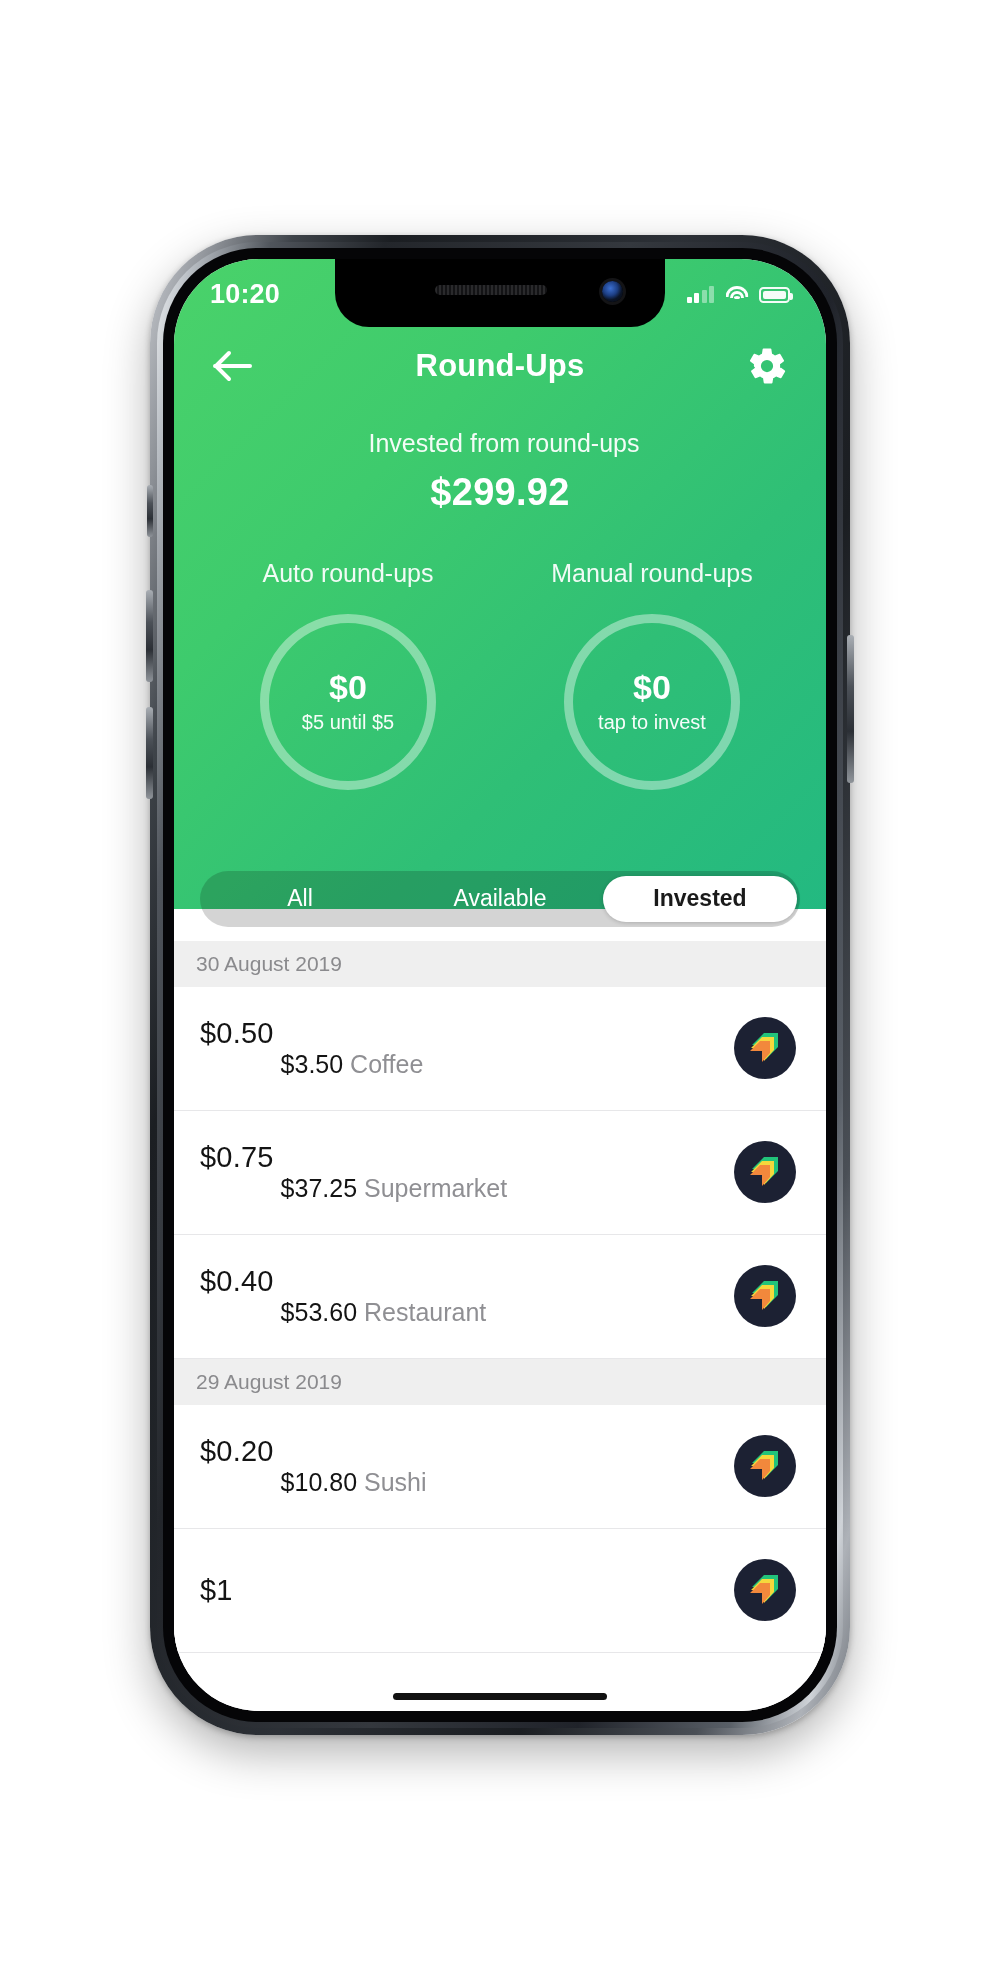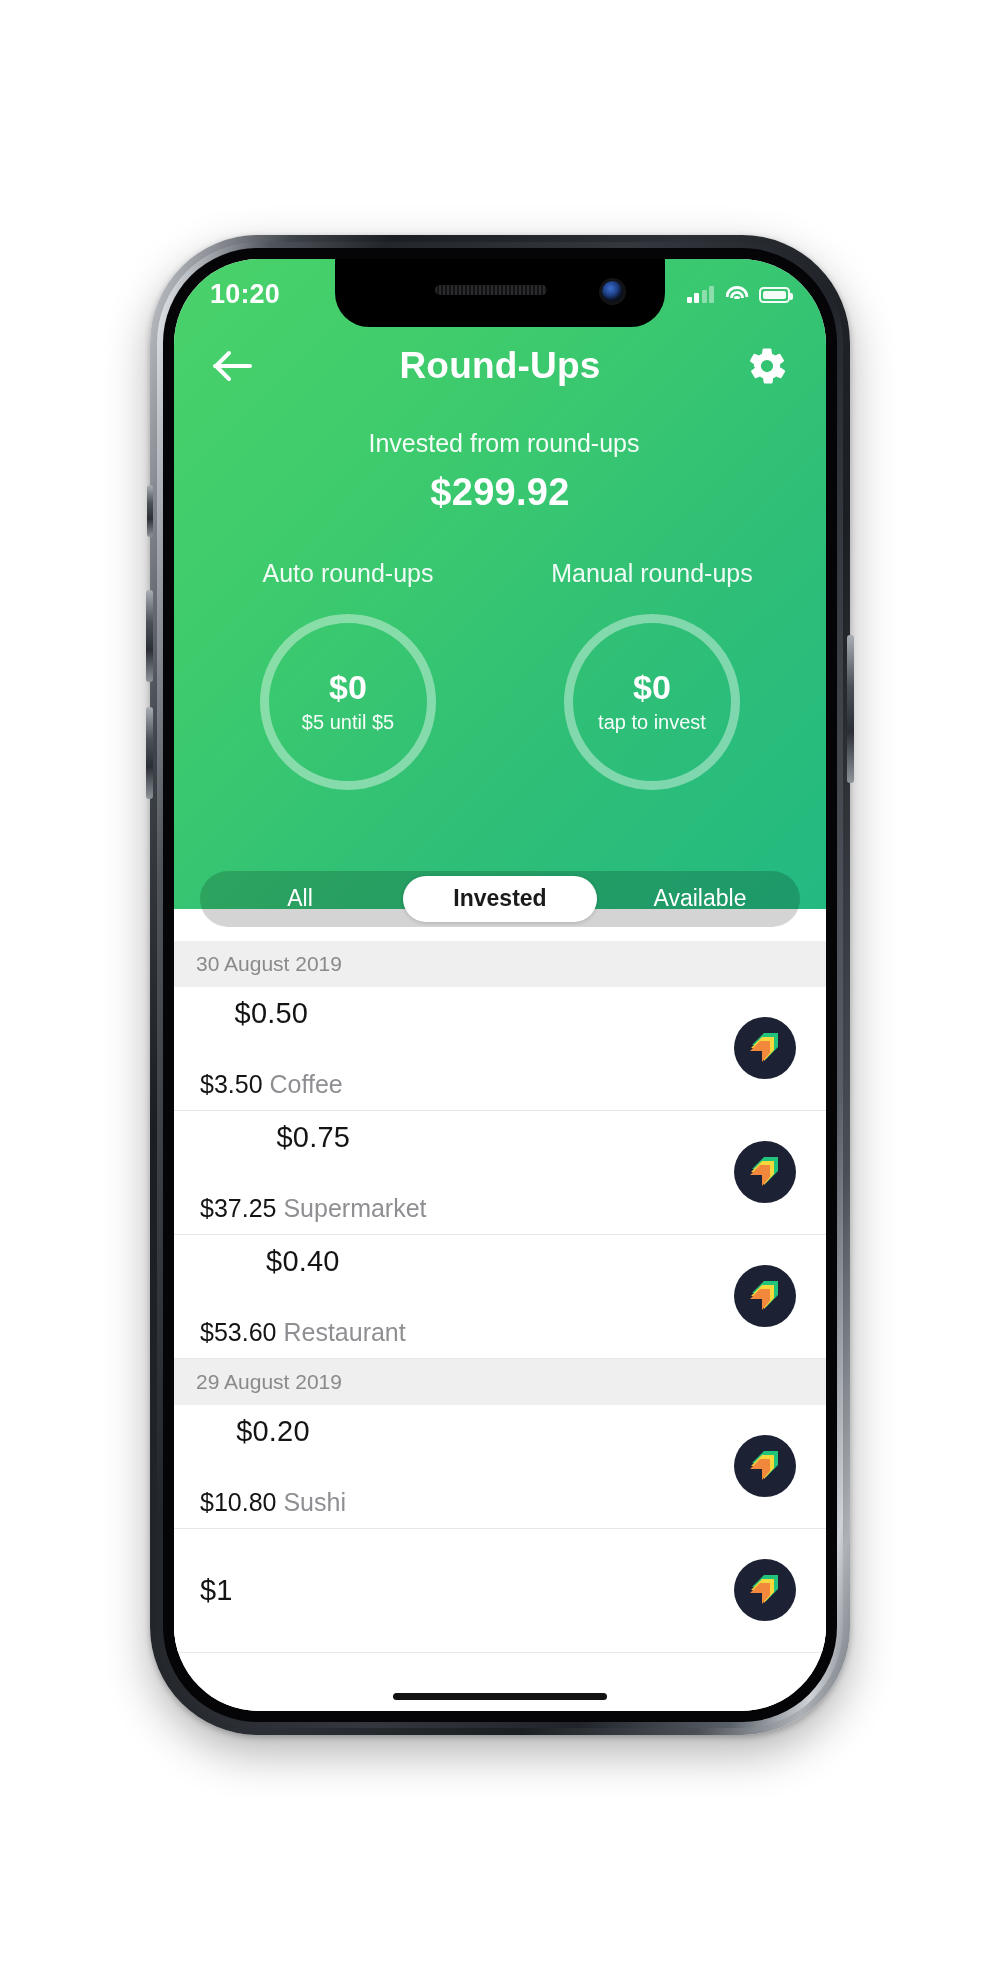--- a/index.html
+++ b/index.html
@@ -106,21 +106,21 @@
   .navbar {
     position: absolute; top: 68px; left: 0; right: 0; height: 78px;
     display: flex; align-items: center; z-index: 30;
   }
   .back-btn {
     position: absolute; left: 30px; width: 58px; height: 58px;
     display: flex; align-items: center; justify-content: center; cursor: pointer;
   }
   .nav-title {
     width: 100%; text-align: center; color: #ffffff;
-    font-size: 37px; font-weight: 600; letter-spacing: .2px;
+    font-size: 31px; font-weight: 600; letter-spacing: .2px;
   }
   .gear-btn {
     position: absolute; right: 30px; width: 58px; height: 58px;
     display: flex; align-items: center; justify-content: center; cursor: pointer;
   }
 
   .invested-label {
     position: absolute; top: 170px; left: 8px; right: 0; text-align: center;
     color: rgba(255,255,255,0.94); font-size: 25px; font-weight: 400;
   }
@@ -173,21 +173,21 @@
     height: 46px; background: #efefef; color: #8a8a8d;
     font-size: 21px; display: flex; align-items: center; padding-left: 22px;
   }
   .txn {
     height: 124px; background: #ffffff;
     display: flex; align-items: center; justify-content: space-between;
     padding: 0 30px 0 26px;
     border-bottom: 1px solid #e7e7e9;
     cursor: pointer;
   }
-  .txn-text { display: flex; flex-direction: column; gap: 7px; align-items: center; }
+  .txn-text { display: flex; flex-direction: row; gap: 7px; }
   .txn-round { font-size: 29px; color: #141414; font-weight: 400; letter-spacing: .2px; }
   .txn-detail { font-size: 25px; color: #8f8f93; font-weight: 400; margin-top: 33px; }
   .txn-detail b { color: #141414; font-weight: 400; }
   .txn-icon {
     width: 62px; height: 62px; border-radius: 50%;
     background: #1c2133;
     display: flex; align-items: center; justify-content: center; flex: none;
   }
 
   
@@ -268,22 +268,22 @@
             <div class="dial-title">Manual round-ups</div>
             <div class="ring">
               <div class="ring-amount">$0</div>
               <div class="ring-sub">tap to invest</div>
             </div>
           </div>
         </div>
 
         <div class="segmented">
           <div class="seg">All</div>
+          <div class="seg">Available</div>
           <div class="seg active">Invested</div>
-          <div class="seg">Available</div>
         </div>
 
         <div class="list">
 
           <div class="date-header">30 August 2019</div>
 
           <div class="txn">
             <div class="txn-text">
               <div class="txn-round">$0.50</div>
               <div class="txn-detail">

